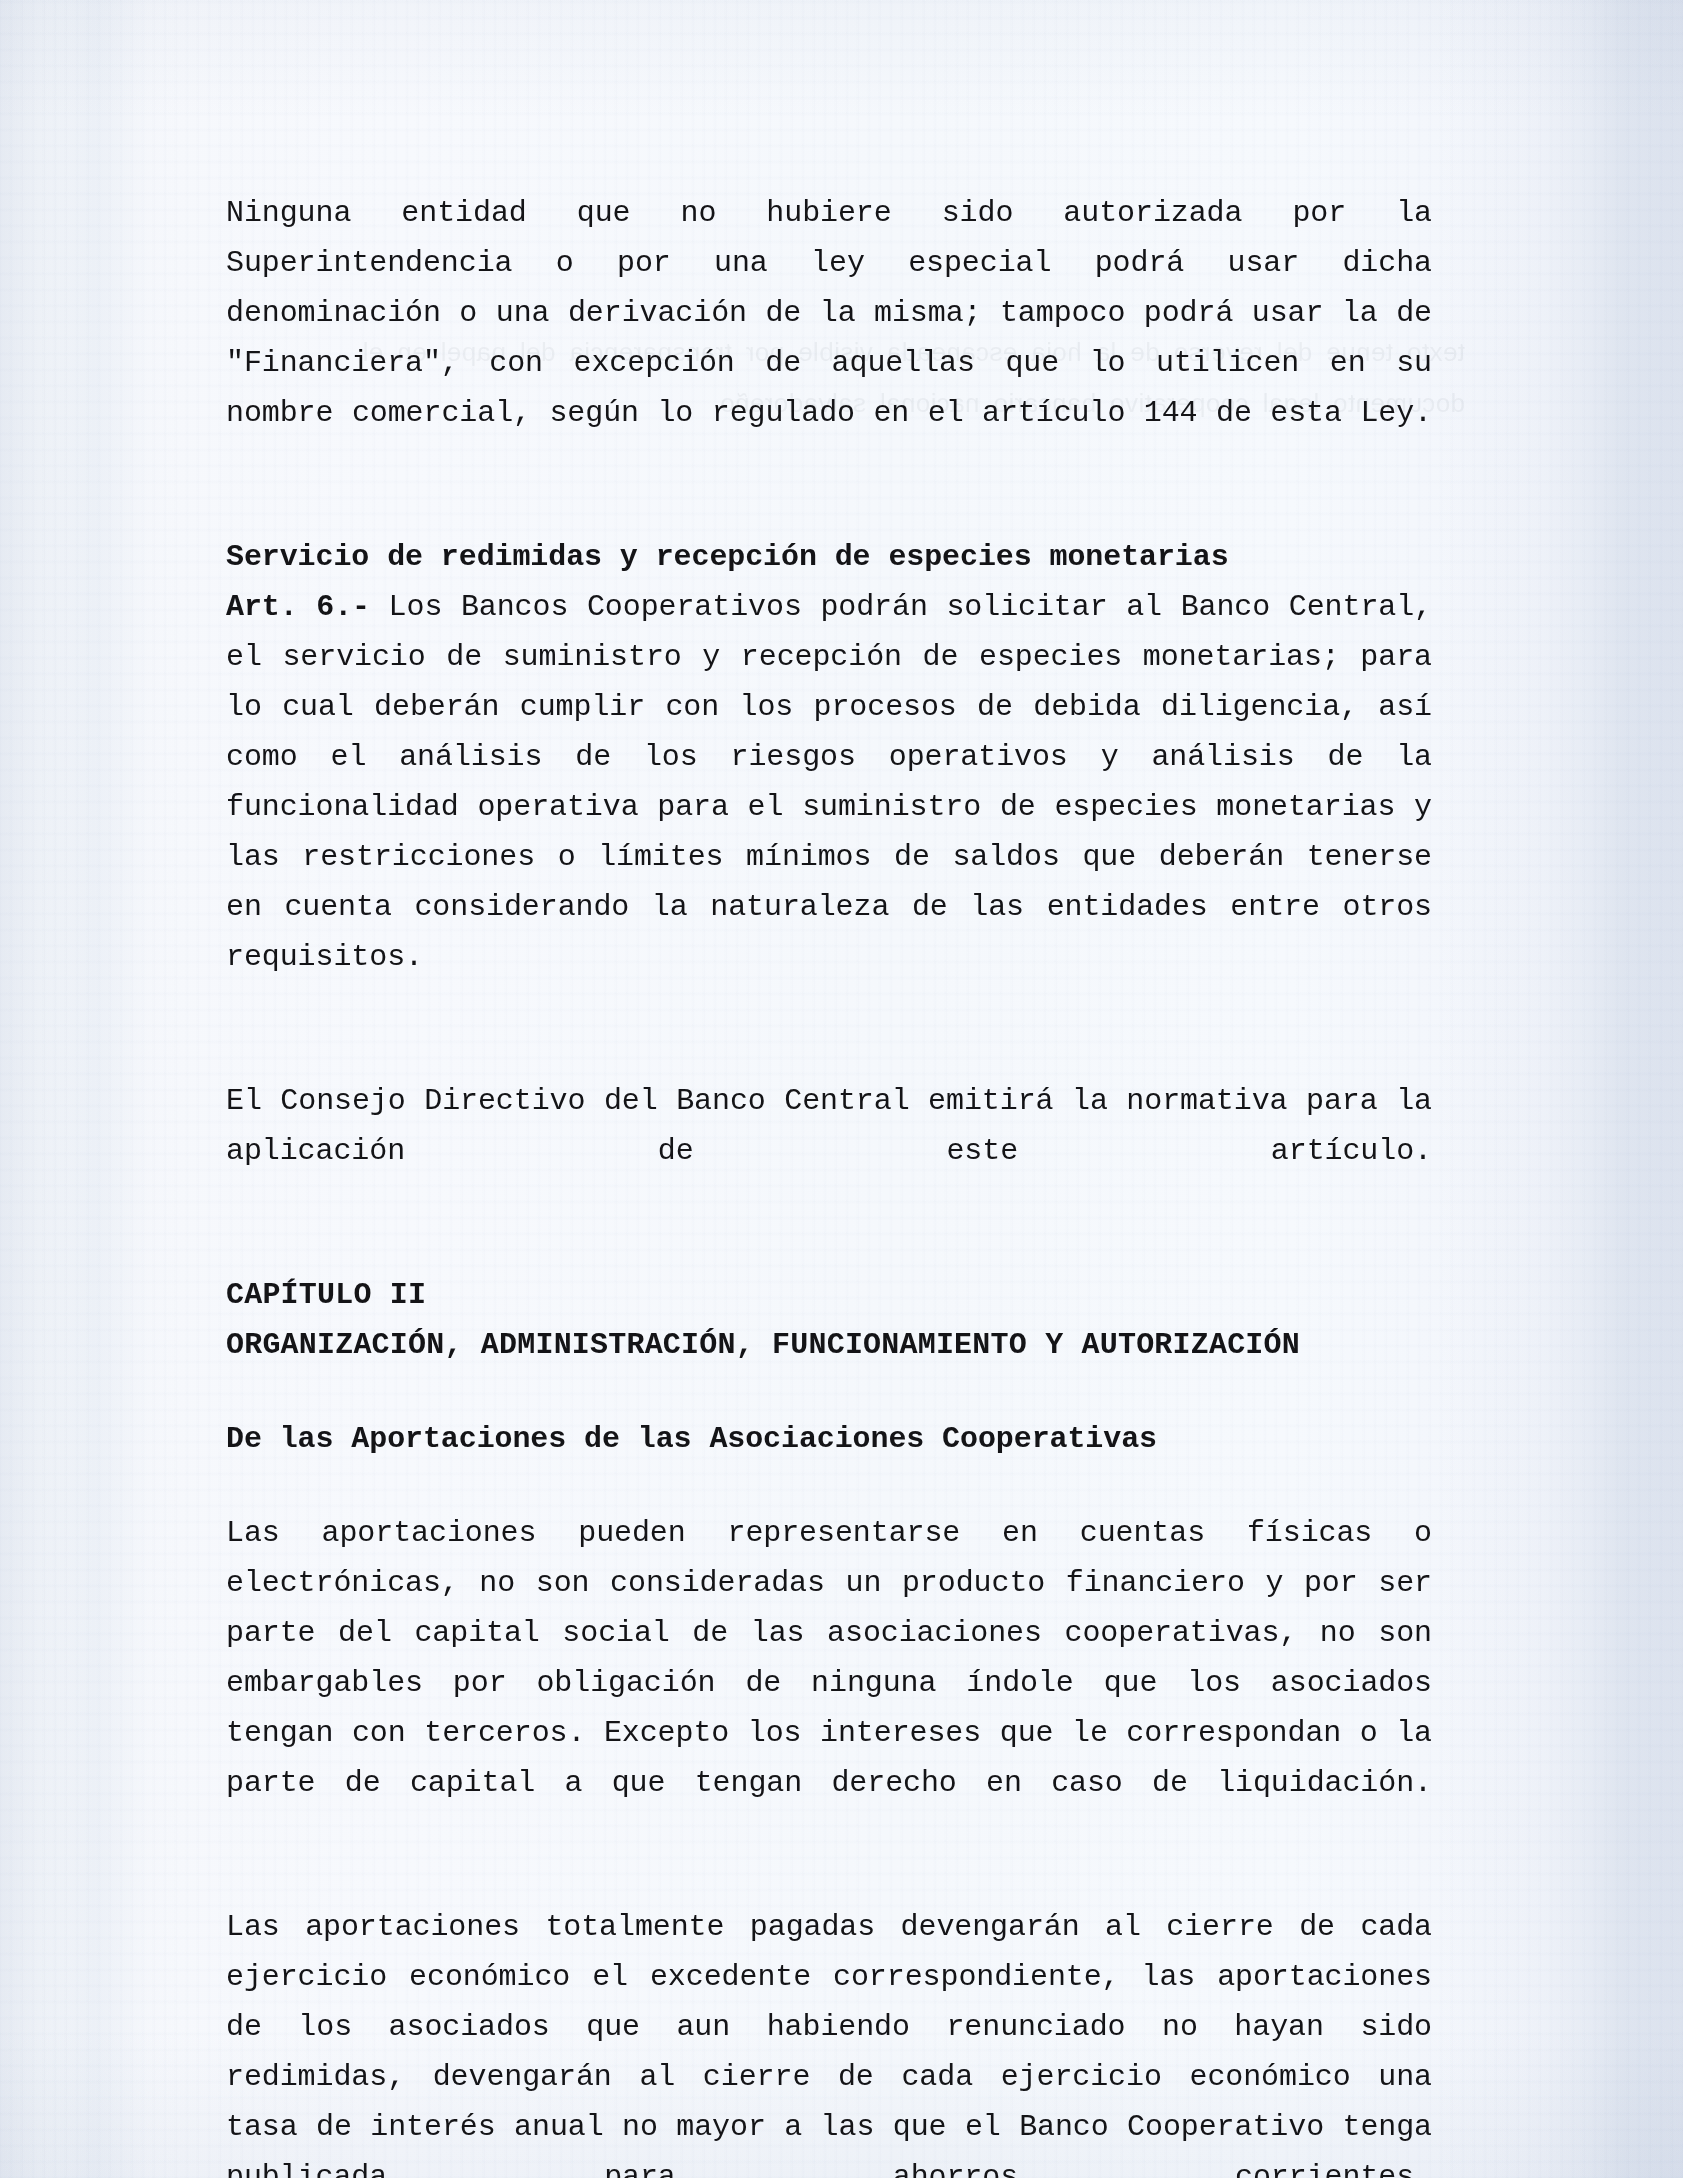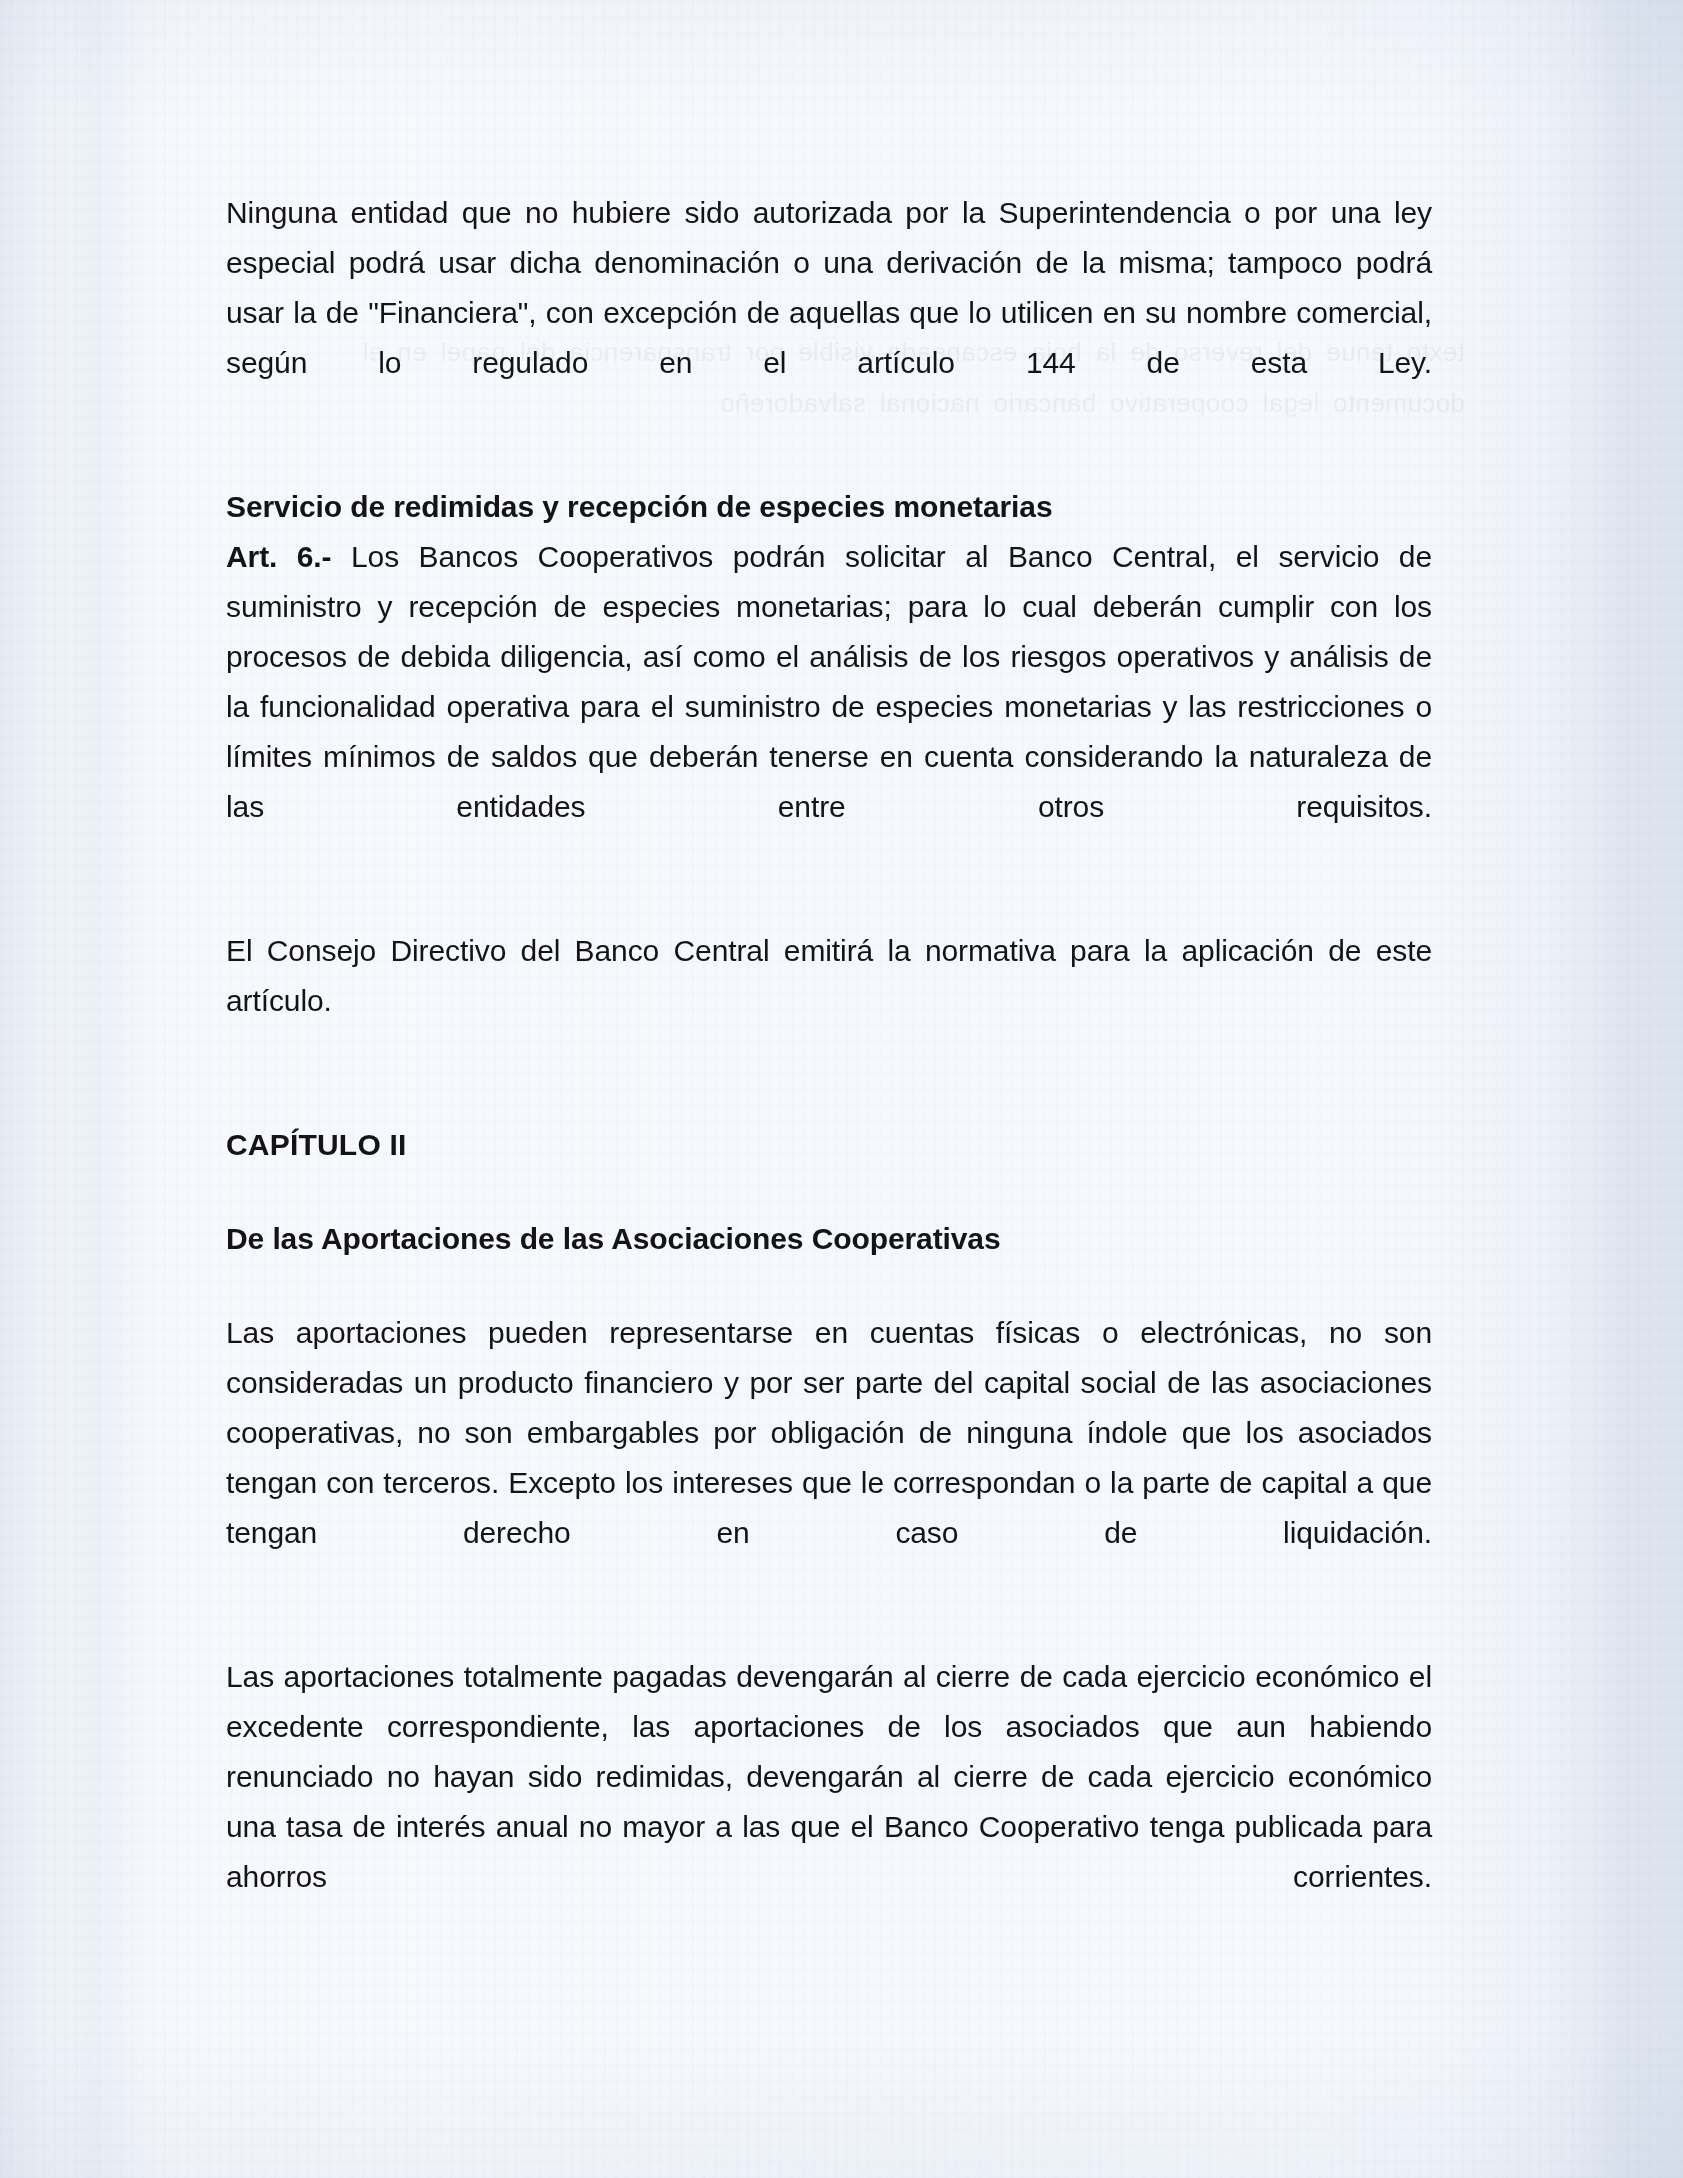--- a/index.html
+++ b/index.html
@@ -93,20 +93,21 @@
     left: 226px;
     top: 188px;
     width: 1206px;
   }
 
   p, .heading, .center-line {
     margin: 0;
     font-size: 30px;
     line-height: 50px;
     letter-spacing: -0.1px;
+    font-family: Liberation Mono, monospace;
   }
 
   .body-par {
     text-align: justify;
     text-justify: inter-word;
     font-weight: 400;
   }
 
   .heading {
     font-weight: 700;
@@ -156,20 +157,21 @@
     <p class="body-par"><span class="art-label">Art. 6.-</span><span> Los Bancos Cooperativos podrán solicitar al Banco Central, el servicio de suministro y recepción de especies monetarias; para lo cual deberán cumplir con los procesos de debida diligencia, así como el análisis de los riesgos operativos y análisis de la funcionalidad operativa para el suministro de especies monetarias y las restricciones o límites mínimos de saldos que deberán tenerse en cuenta considerando la naturaleza de las entidades entre otros requisitos.</span></p>
 
     <div class="gap-md"></div>
 
     <p class="body-par">El Consejo Directivo del Banco Central emitirá la normativa para la aplicación de este artículo.</p>
 
     <div class="gap-md"></div>
 
     <div class="center-block">
       <p class="center-line">CAPÍTULO II</p>
+      <p class="center-line">ORGANIZACIÓN, ADMINISTRACIÓN, FUNCIONAMIENTO Y AUTORIZACIÓN</p>
     </div>
 
     <div class="gap-md"></div>
 
     <p class="heading">De las Aportaciones de las Asociaciones Cooperativas</p>
 
 
     <div class="gap-md"></div>
 
     <p class="body-par">Las aportaciones pueden representarse en cuentas físicas o electrónicas, no son consideradas un producto financiero y por ser parte del capital social de las asociaciones cooperativas, no son embargables por obligación de ninguna índole que los asociados tengan con terceros. Excepto los intereses que le correspondan o la parte de capital a que tengan derecho en caso de liquidación.</p>

